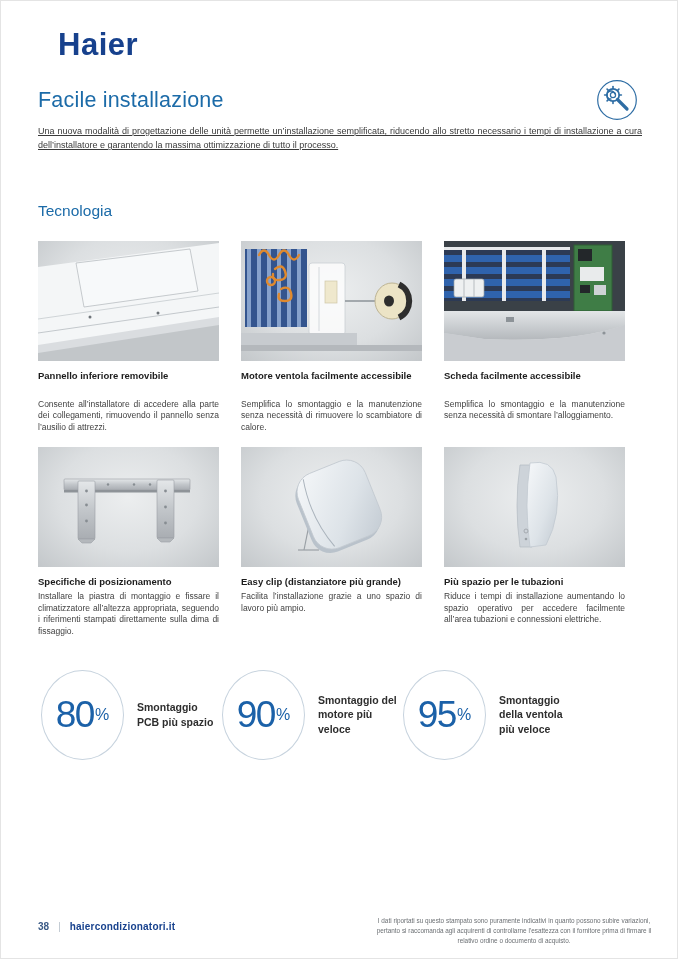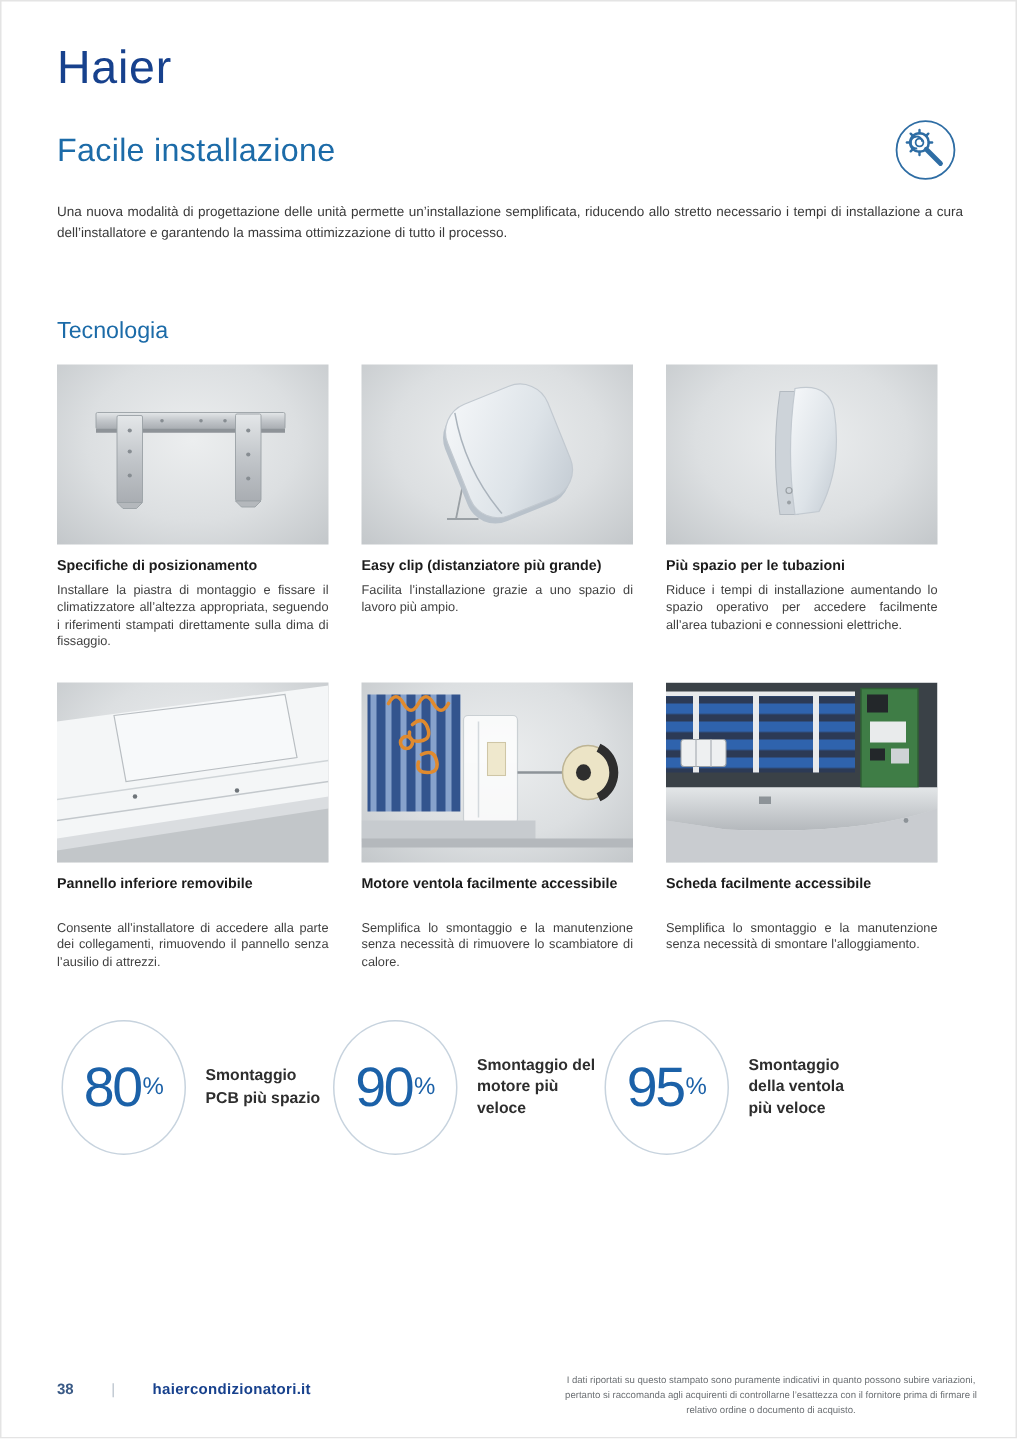--- a/index.html
+++ b/index.html
@@ -5,25 +5,25 @@
   * { margin:0; padding:0; box-sizing:border-box; }
   html,body { background:#ffffff; }
   body { font-family:"Liberation Sans", sans-serif; }
   .page {
     position:relative; width:678px; height:959px; margin:0 auto;
     background:#ffffff; overflow:hidden;
     box-shadow: inset 0 0 0 1px #e4e4e4;
     padding:27px 38px 0 38px;
   }
   
-  .logo { font-size:31px; font-weight:400; color:#17418D; letter-spacing:.5px; }
+  .logo { font-size:31px; font-weight:700; color:#17418D; letter-spacing:.5px;margin-left:20px; }
   .title-row { display:flex; justify-content:space-between; align-items:center; margin-top:16px; }
   .page-title { font-size:21.5px; font-weight:500; color:#1C6BA8; letter-spacing:.2px; }
   .badge { width:42px; height:42px; flex:0 0 auto; margin-right:2px; }
-  .intro { margin-top:14px; width:604px; font-size:9px; line-height:1.55; color:#3a3a3a; text-align:justify; }
+  .intro { margin-top:4px; width:604px; font-size:9px; line-height:1.55; color:#3a3a3a; text-align:justify;text-decoration:underline; }
   
   .section-heading { font-size:15.5px; font-weight:500; color:#1C6BA8; }
   .sec-tec { margin-top:49px; }
   .grid { display:grid; grid-template-columns:repeat(3,181px); column-gap:22px; margin-top:13px; }
   .grid.row2 { margin-top:21px; }
   .card figure {
     width:181px; height:120px; overflow:hidden;
     background:radial-gradient(ellipse at 50% 42%, #eceeef 0%, #dcdfe1 55%, #c3c7ca 100%);
   }
   .card figure svg { display:block; width:100%; height:100%; }
@@ -40,21 +40,21 @@
     display:flex; align-items:center; justify-content:center;
   }
   .stat-value { font-size:37px; font-weight:500; color:#1B61A8; letter-spacing:-1.5px; line-height:1; }
   .stat-unit { font-size:16px; font-weight:500; color:#1B61A8; vertical-align:baseline; letter-spacing:0; margin-left:1px; }
   .stat-label { font-size:10.5px; font-weight:700; color:#2e2e2e; line-height:1.35; width:82px; }
   
   footer {
     position:absolute; left:38px; right:16px; bottom:13px;
     display:flex; justify-content:space-between; align-items:flex-start;
   }
-  .footer-left { display:flex; align-items:baseline; gap:25px; padding-top:5px; }
+  .footer-left { display:flex; align-items:baseline; gap:9px; padding-top:5px; }
   .page-number { font-size:10px; font-weight:700; color:#3a5a86; }
   .footer-divider { color:#b9c2cc; font-size:10px; }
   .footer-site { font-size:10px; font-weight:700; color:#17418D; letter-spacing:.2px; }
   .footer-disclaimer { width:296px; font-size:6.4px; line-height:1.55; color:#6b6f73; text-align:center; }
   
   .st-metal { fill:url(#metalGrad); stroke:#9aa0a5; stroke-width:.6; }
 </style>
 </head>
 <body>
 
@@ -112,20 +112,94 @@
           </g>
         </svg>
       </div>
     </div>
     <p class="intro">Una nuova modalità di progettazione delle unità permette un’installazione semplificata, riducendo allo stretto necessario i tempi di installazione a cura dell’installatore e garantendo la massima ottimizzazione di tutto il processo.</p>
   </header>
 
   <section class="sec-tec">
     <h2 class="section-heading">Tecnologia</h2>
 
+    <div class="grid row2">
+
+      <div class="card">
+        <figure>
+          <svg viewBox="0 0 181 120" preserveAspectRatio="none">
+            <polygon points="0,26 181,2 181,92 0,116" fill="#f4f6f7"></polygon>
+            <polygon points="38,22 152,8 160,50 46,66" fill="#f7f9fa" stroke="#b9bec2" stroke-width=".8"></polygon>
+            <line x1="0" y1="78" x2="181" y2="52" stroke="#cfd4d7" stroke-width="1"></line>
+            <line x1="0" y1="92" x2="181" y2="66" stroke="#c3c8cc" stroke-width="1"></line>
+            <polygon points="0,104 181,76 181,92 0,120" fill="#dadde0"></polygon>
+            <polygon points="0,112 181,84 181,120 0,120" fill="#c2c6c9"></polygon>
+            <circle cx="52" cy="76" r="1.5" fill="#6e7479"></circle>
+            <circle cx="120" cy="72" r="1.5" fill="#6e7479"></circle>
+          </svg>
+        </figure>
+        <h3 class="card-title">Pannello inferiore removibile</h3>
+        <p class="card-body">Consente all’installatore di accedere alla parte dei collegamenti, rimuovendo il pannello senza l’ausilio di attrezzi.</p>
+      </div>
+
+      <div class="card">
+        <figure>
+          <svg viewBox="0 0 181 120">
+            <rect x="4" y="8" width="62" height="78" fill="url(#coilStripes)"></rect>
+            <g stroke="#e08a2e" stroke-width="2.4" fill="none" stroke-linecap="round">
+              <path d="M18,14 q5,-9 10,0 q5,9 10,0 q5,-9 10,0 q5,9 10,0"></path>
+              <path d="M34,28 q7,-6 10,2 q3,8 -5,9 q-8,1 -7,-6"></path>
+              <path d="M40,48 q8,-4 10,4 q2,8 -6,8 q-8,0 -6,-7"></path>
+              <circle cx="30" cy="40" r="4"></circle>
+            </g>
+            <rect x="68" y="22" width="36" height="72" rx="3" fill="#ffffff" opacity=".78" stroke="#c3c9ce" stroke-width=".8"></rect>
+            <line x1="78" y1="26" x2="78" y2="90" stroke="#d4d9dd" stroke-width="1"></line>
+            <rect x="84" y="40" width="12" height="22" fill="#efe8cd" stroke="#cfc6a6" stroke-width=".7"></rect>
+            <line x1="104" y1="60" x2="140" y2="60" stroke="#8d9398" stroke-width="1.6"></line>
+            <ellipse cx="151" cy="60" rx="17" ry="18" fill="#ece4c6" stroke="#bdb494" stroke-width="1"></ellipse>
+            <path d="M158,43.5 a17,18 0 0 1 0,33" fill="none" stroke="#2e2e2e" stroke-width="6"></path>
+            <ellipse cx="148" cy="60" rx="5" ry="5.5" fill="#2e2e2e"></ellipse>
+            <rect x="0" y="92" width="116" height="14" fill="#c7cbcf"></rect>
+            <rect x="0" y="104" width="181" height="6" fill="#b4b8bc"></rect>
+          </svg>
+        </figure>
+        <h3 class="card-title">Motore ventola facilmente accessibile</h3>
+        <p class="card-body">Semplifica lo smontaggio e la manutenzione senza necessità di rimuovere lo scambiatore di calore.</p>
+      </div>
+
+      <div class="card">
+        <figure>
+          <svg viewBox="0 0 181 120">
+            <rect x="0" y="0" width="181" height="70" fill="#3a4147"></rect>
+            <rect x="0" y="8" width="126" height="52" fill="url(#finStripes)"></rect>
+            <g fill="#e8eaec">
+              <rect x="18" y="8" width="4" height="52"></rect>
+              <rect x="58" y="8" width="4" height="52"></rect>
+              <rect x="98" y="8" width="4" height="52"></rect>
+              <rect x="0" y="6" width="126" height="3"></rect>
+            </g>
+            <rect x="10" y="38" width="30" height="18" rx="2" fill="#eef0f1" stroke="#9aa0a5" stroke-width=".7"></rect>
+            <line x1="20" y1="38" x2="20" y2="56" stroke="#b7bcc0" stroke-width="1"></line>
+            <line x1="30" y1="38" x2="30" y2="56" stroke="#b7bcc0" stroke-width="1"></line>
+            <rect x="130" y="4" width="38" height="66" fill="#3f7d46" stroke="#2f5f35" stroke-width="1"></rect>
+            <rect x="134" y="8" width="14" height="12" fill="#23272a"></rect>
+            <rect x="136" y="26" width="24" height="14" fill="#e9ebec"></rect>
+            <rect x="136" y="44" width="10" height="8" fill="#23272a"></rect>
+            <rect x="150" y="44" width="12" height="10" fill="#cfd3d6"></rect>
+            <path d="M0,70 H181 V84 Q130,102 40,98 L0,92 Z" fill="url(#silverGrad)"></path>
+            <path d="M0,92 L40,98 Q130,102 181,84 V120 H0 Z" fill="#c9ccd0"></path>
+            <rect x="62" y="76" width="8" height="5" fill="#8d9398"></rect>
+            <circle cx="160" cy="92" r="1.6" fill="#8d9398"></circle>
+          </svg>
+        </figure>
+        <h3 class="card-title">Scheda facilmente accessibile</h3>
+        <p class="card-body">Semplifica lo smontaggio e la manutenzione senza necessità di smontare l’alloggiamento.</p>
+      </div>
+    </div>
+
     <div class="grid">
 
       <div class="card">
         <figure>
           <svg viewBox="0 0 181 120">
             <rect class="st-metal" x="26" y="32" width="126" height="11" rx="1"></rect>
             <rect x="26" y="43" width="126" height="2.5" fill="#8e9398"></rect>
             <rect class="st-metal" x="40" y="34" width="17" height="58" rx="1"></rect>
             <path d="M40,92 l4,4 h9 l4,-4 z" fill="#b4b8bc" stroke="#9aa0a5" stroke-width=".6"></path>
             <rect class="st-metal" x="119" y="33" width="17" height="58" rx="1"></rect>
@@ -173,94 +247,20 @@
             <path d="M76,18 h10 l2,82 h-12 q-6,-42 0,-82 z" fill="#cdd3d9" stroke="#b3bac1" stroke-width=".7"></path>
             <path d="M86,16 q22,-4 26,14 q6,38 -10,68 l-16,2 q-6,-42 0,-84 z" fill="url(#shellGrad)" stroke="#c2c9d0" stroke-width=".8"></path>
             <circle cx="82" cy="84" r="2" fill="none" stroke="#9aa0a5" stroke-width=".8"></circle>
             <circle cx="82" cy="92" r="1.3" fill="#9aa0a5"></circle>
           </svg>
         </figure>
         <h3 class="card-title">Più spazio per le tubazioni</h3>
         <p class="card-body">Riduce i tempi di installazione aumentando lo spazio operativo per accedere facilmente all’area tubazioni e connessioni elettriche.</p>
       </div>
     </div>
-
-    <div class="grid row2">
-
-      <div class="card">
-        <figure>
-          <svg viewBox="0 0 181 120" preserveAspectRatio="none">
-            <polygon points="0,26 181,2 181,92 0,116" fill="#f4f6f7"></polygon>
-            <polygon points="38,22 152,8 160,50 46,66" fill="#f7f9fa" stroke="#b9bec2" stroke-width=".8"></polygon>
-            <line x1="0" y1="78" x2="181" y2="52" stroke="#cfd4d7" stroke-width="1"></line>
-            <line x1="0" y1="92" x2="181" y2="66" stroke="#c3c8cc" stroke-width="1"></line>
-            <polygon points="0,104 181,76 181,92 0,120" fill="#dadde0"></polygon>
-            <polygon points="0,112 181,84 181,120 0,120" fill="#c2c6c9"></polygon>
-            <circle cx="52" cy="76" r="1.5" fill="#6e7479"></circle>
-            <circle cx="120" cy="72" r="1.5" fill="#6e7479"></circle>
-          </svg>
-        </figure>
-        <h3 class="card-title">Pannello inferiore removibile</h3>
-        <p class="card-body">Consente all’installatore di accedere alla parte dei collegamenti, rimuovendo il pannello senza l’ausilio di attrezzi.</p>
-      </div>
-
-      <div class="card">
-        <figure>
-          <svg viewBox="0 0 181 120">
-            <rect x="4" y="8" width="62" height="78" fill="url(#coilStripes)"></rect>
-            <g stroke="#e08a2e" stroke-width="2.4" fill="none" stroke-linecap="round">
-              <path d="M18,14 q5,-9 10,0 q5,9 10,0 q5,-9 10,0 q5,9 10,0"></path>
-              <path d="M34,28 q7,-6 10,2 q3,8 -5,9 q-8,1 -7,-6"></path>
-              <path d="M40,48 q8,-4 10,4 q2,8 -6,8 q-8,0 -6,-7"></path>
-              <circle cx="30" cy="40" r="4"></circle>
-            </g>
-            <rect x="68" y="22" width="36" height="72" rx="3" fill="#ffffff" opacity=".78" stroke="#c3c9ce" stroke-width=".8"></rect>
-            <line x1="78" y1="26" x2="78" y2="90" stroke="#d4d9dd" stroke-width="1"></line>
-            <rect x="84" y="40" width="12" height="22" fill="#efe8cd" stroke="#cfc6a6" stroke-width=".7"></rect>
-            <line x1="104" y1="60" x2="140" y2="60" stroke="#8d9398" stroke-width="1.6"></line>
-            <ellipse cx="151" cy="60" rx="17" ry="18" fill="#ece4c6" stroke="#bdb494" stroke-width="1"></ellipse>
-            <path d="M158,43.5 a17,18 0 0 1 0,33" fill="none" stroke="#2e2e2e" stroke-width="6"></path>
-            <ellipse cx="148" cy="60" rx="5" ry="5.5" fill="#2e2e2e"></ellipse>
-            <rect x="0" y="92" width="116" height="14" fill="#c7cbcf"></rect>
-            <rect x="0" y="104" width="181" height="6" fill="#b4b8bc"></rect>
-          </svg>
-        </figure>
-        <h3 class="card-title">Motore ventola facilmente accessibile</h3>
-        <p class="card-body">Semplifica lo smontaggio e la manutenzione senza necessità di rimuovere lo scambiatore di calore.</p>
-      </div>
-
-      <div class="card">
-        <figure>
-          <svg viewBox="0 0 181 120">
-            <rect x="0" y="0" width="181" height="70" fill="#3a4147"></rect>
-            <rect x="0" y="8" width="126" height="52" fill="url(#finStripes)"></rect>
-            <g fill="#e8eaec">
-              <rect x="18" y="8" width="4" height="52"></rect>
-              <rect x="58" y="8" width="4" height="52"></rect>
-              <rect x="98" y="8" width="4" height="52"></rect>
-              <rect x="0" y="6" width="126" height="3"></rect>
-            </g>
-            <rect x="10" y="38" width="30" height="18" rx="2" fill="#eef0f1" stroke="#9aa0a5" stroke-width=".7"></rect>
-            <line x1="20" y1="38" x2="20" y2="56" stroke="#b7bcc0" stroke-width="1"></line>
-            <line x1="30" y1="38" x2="30" y2="56" stroke="#b7bcc0" stroke-width="1"></line>
-            <rect x="130" y="4" width="38" height="66" fill="#3f7d46" stroke="#2f5f35" stroke-width="1"></rect>
-            <rect x="134" y="8" width="14" height="12" fill="#23272a"></rect>
-            <rect x="136" y="26" width="24" height="14" fill="#e9ebec"></rect>
-            <rect x="136" y="44" width="10" height="8" fill="#23272a"></rect>
-            <rect x="150" y="44" width="12" height="10" fill="#cfd3d6"></rect>
-            <path d="M0,70 H181 V84 Q130,102 40,98 L0,92 Z" fill="url(#silverGrad)"></path>
-            <path d="M0,92 L40,98 Q130,102 181,84 V120 H0 Z" fill="#c9ccd0"></path>
-            <rect x="62" y="76" width="8" height="5" fill="#8d9398"></rect>
-            <circle cx="160" cy="92" r="1.6" fill="#8d9398"></circle>
-          </svg>
-        </figure>
-        <h3 class="card-title">Scheda facilmente accessibile</h3>
-        <p class="card-body">Semplifica lo smontaggio e la manutenzione senza necessità di smontare l’alloggiamento.</p>
-      </div>
-    </div>
   </section>
 
   <section class="sec-van">
     <div class="stats">
 
       <div class="stat">
         <div class="stat-circle">
           <span class="stat-value">80</span>
             <span class="stat-unit">%</span>
         </div>

